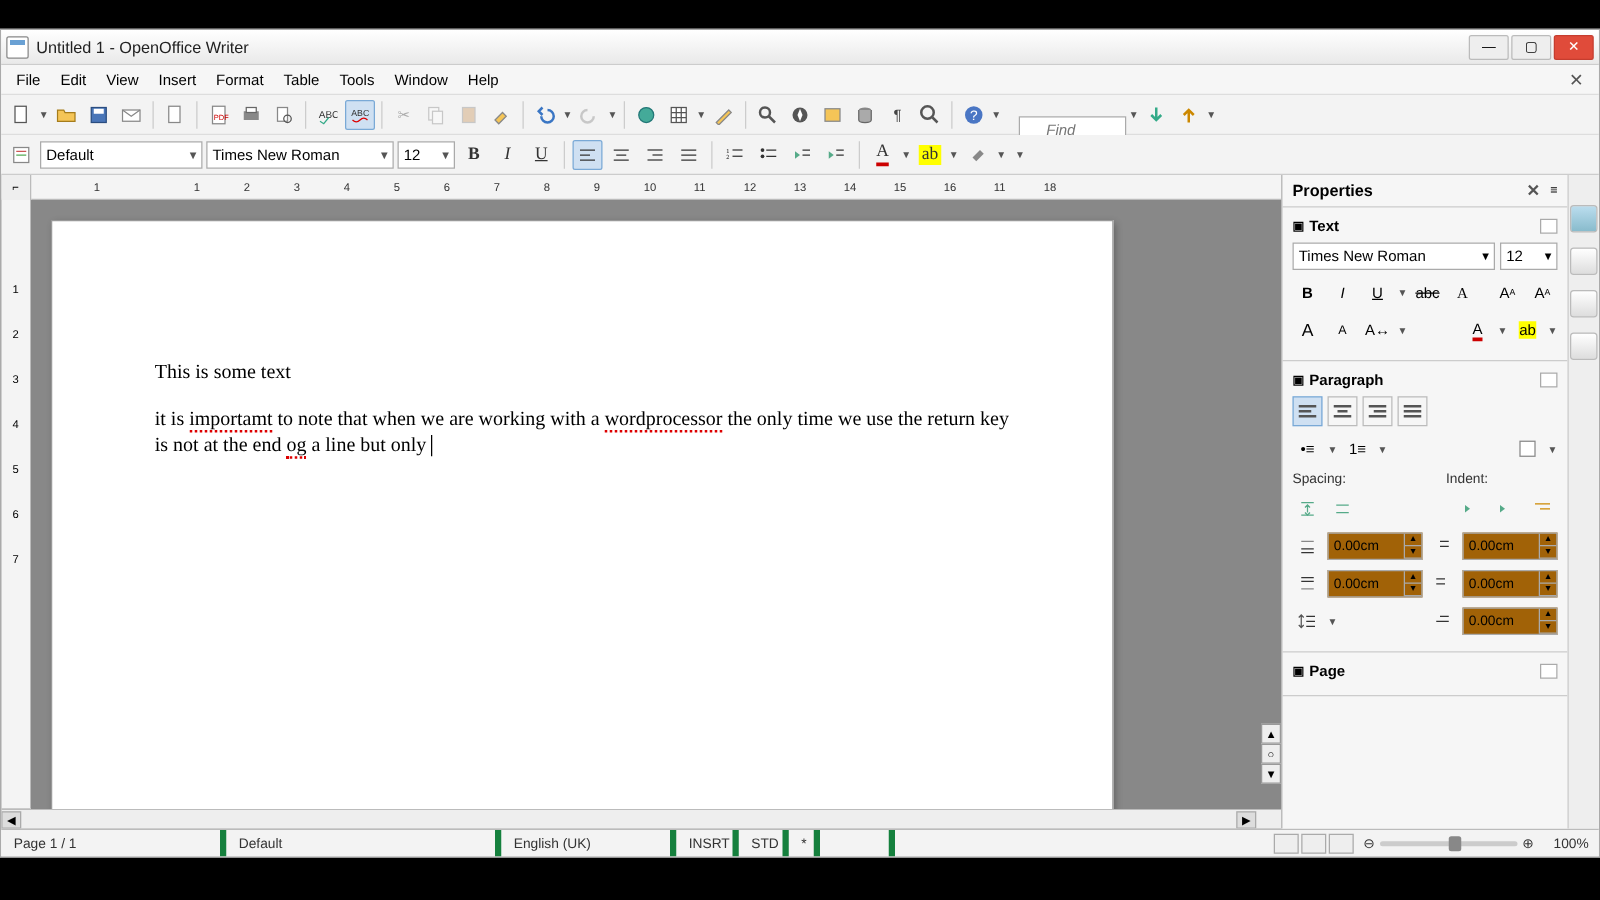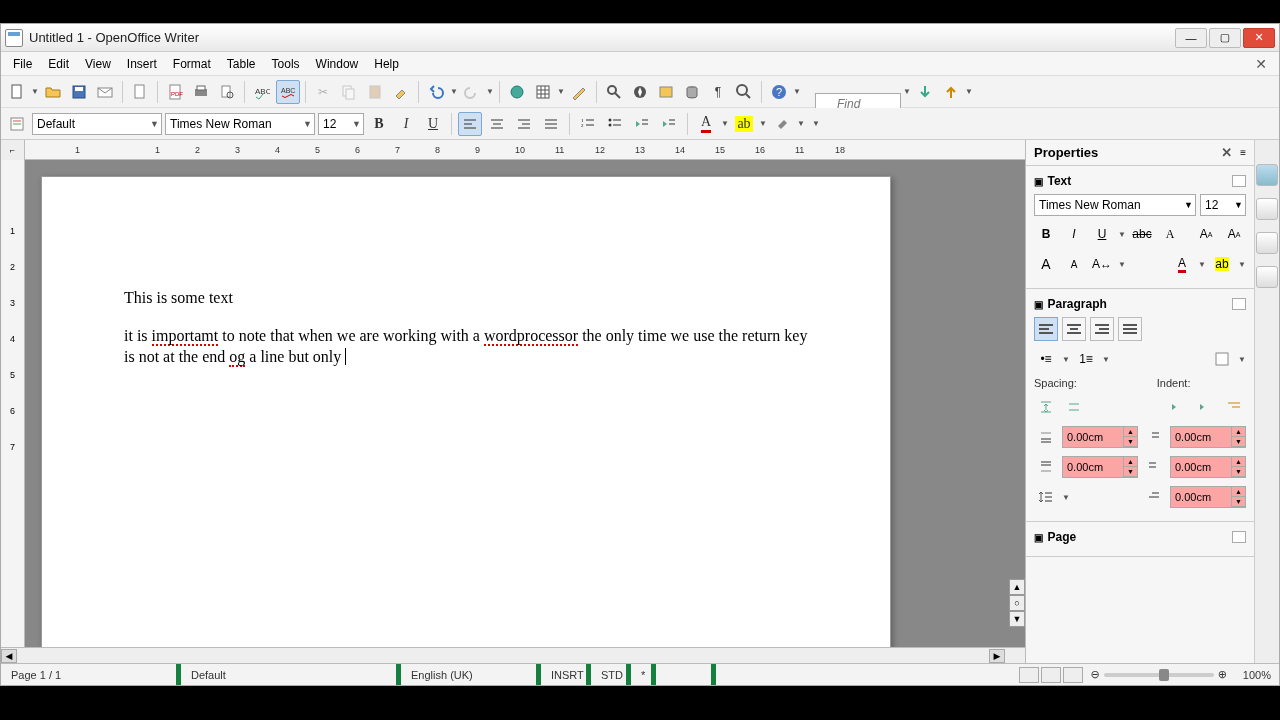--- a/index.html
+++ b/index.html
@@ -61,21 +61,21 @@
 .side-section-h .more { margin-left:auto; width:14px; height:12px; border:1px solid #aaa; background:#fff; }
 .side-row { display:flex; align-items:center; gap:4px; margin-bottom:6px; }
 .side-combo { flex:1; height:22px; border:1px solid #aaa; background:#fff; display:flex; align-items:center; padding:0 4px; font-size:12px; position:relative; }
 .side-combo .arrow { position:absolute; right:2px; font-size:9px; }
 .side-combo.sz { width:46px; flex:none; }
 .sbtn { width:24px; height:24px; display:flex; align-items:center; justify-content:center; border:1px solid transparent; border-radius:2px; cursor:pointer; font-size:12px; }
 .align-btn { width:24px; height:24px; border:1px solid #bbb; display:flex; flex-direction:column; justify-content:center; gap:2px; padding:4px; cursor:pointer; }
 .align-btn.active { background:#cfe0f2; border-color:#7aa9d6; }
 .align-btn span { height:2px; background:#555; }
 .lbl { font-size:11px; color:#333; margin-bottom:0; }
-.spin { width:76px; height:22px; border:1px solid #aaa; background:#fca5a5; display:flex; align-items:center; padding:0 14px 0 4px; font-size:11px; position:relative; }
+.spin { width:76px; height:22px; border:1px solid #aaa; background:#a16207; display:flex; align-items:center; padding:0 14px 0 4px; font-size:11px; position:relative; }
 .spin .sp { position:absolute; right:0; top:0; width:14px; height:100%; border-left:1px solid #aaa; display:flex; flex-direction:column; }
 .spin .sp div { flex:1; font-size:7px; display:flex; align-items:center; justify-content:center; border-bottom:1px solid #aaa; }
 .statusbar { height:22px; background:#f3f3f3; border-top:1px solid #bbb; display:flex; align-items:center; font-size:11px; color:#333; }
 .statusbar .cell { padding:0 10px; border-right:5px solid #15803d; height:100%; display:flex; align-items:center; }
 .statusbar .spacer { flex:1; }
 .zoom-ctrl { display:flex; align-items:center; gap:4px; padding:0 8px; }
 .zoom-slider { width:110px; height:4px; background:#ccc; position:relative; border-radius:2px; }
 .zoom-slider .thumb { position:absolute; top:-4px; left:50%; width:10px; height:12px; background:#888; border-radius:2px; }
 .view-btns { display:flex; gap:2px; }
 .view-btn { width:20px; height:16px; border:1px solid #aaa; background:#eee; }

